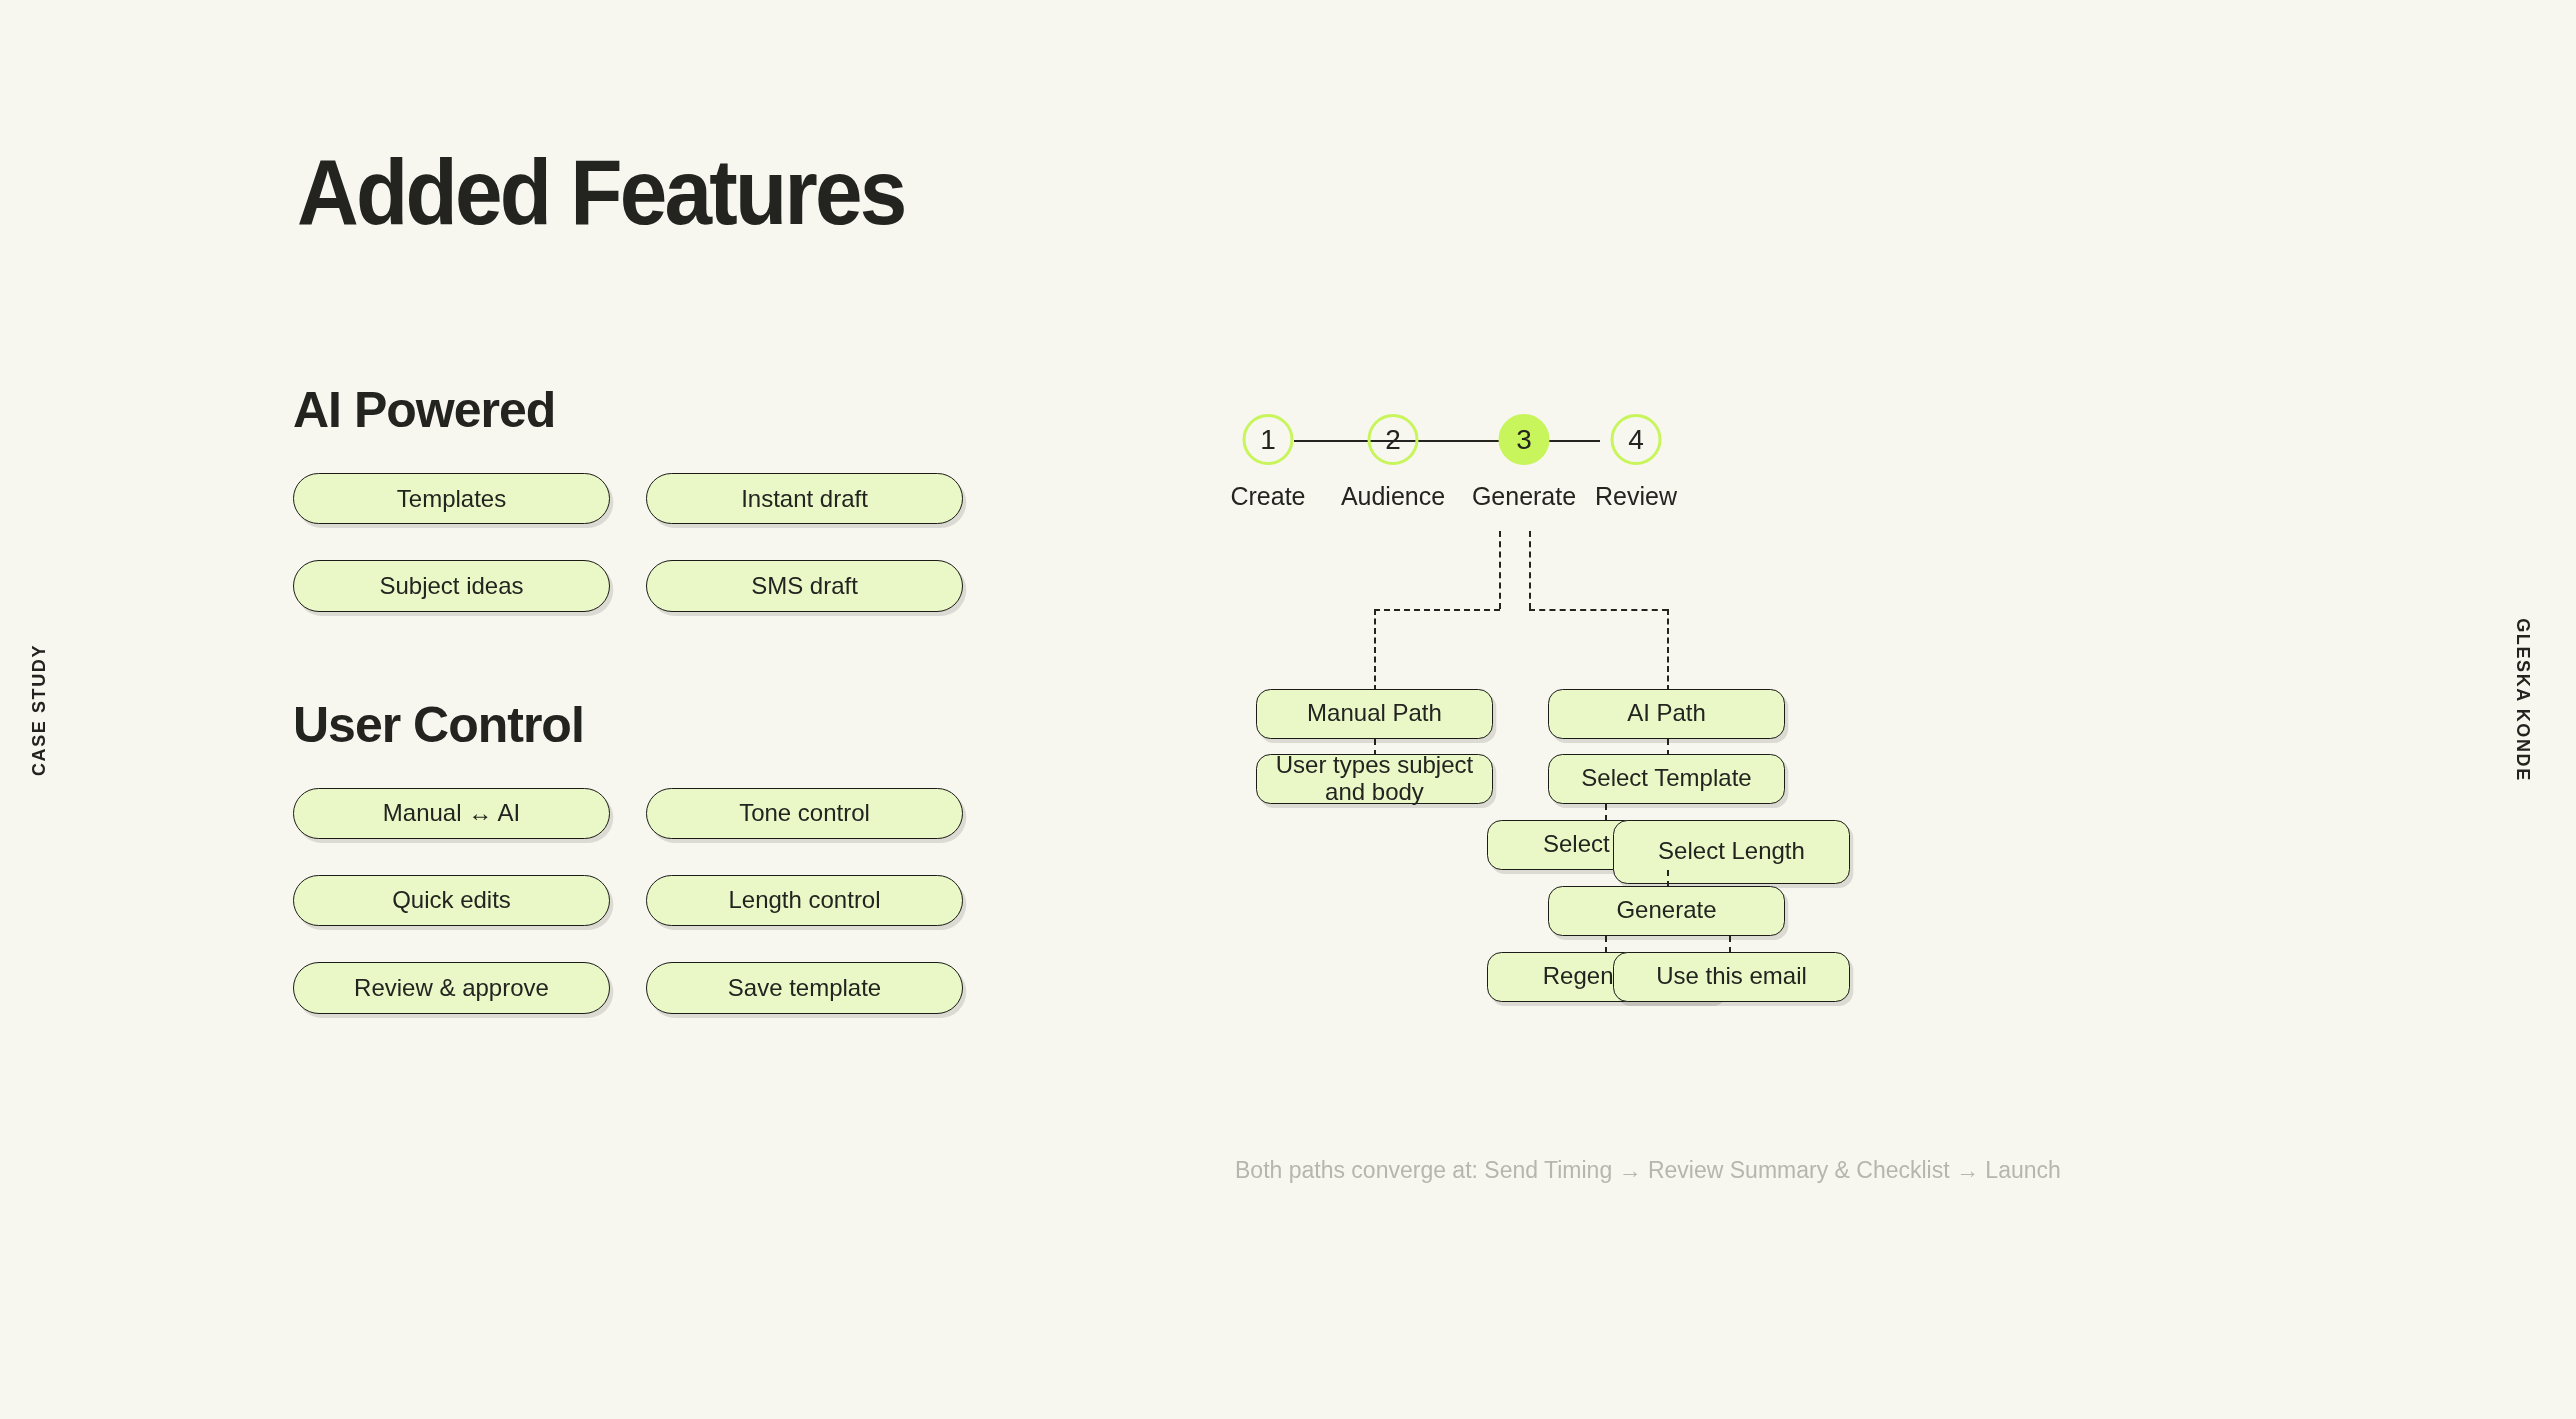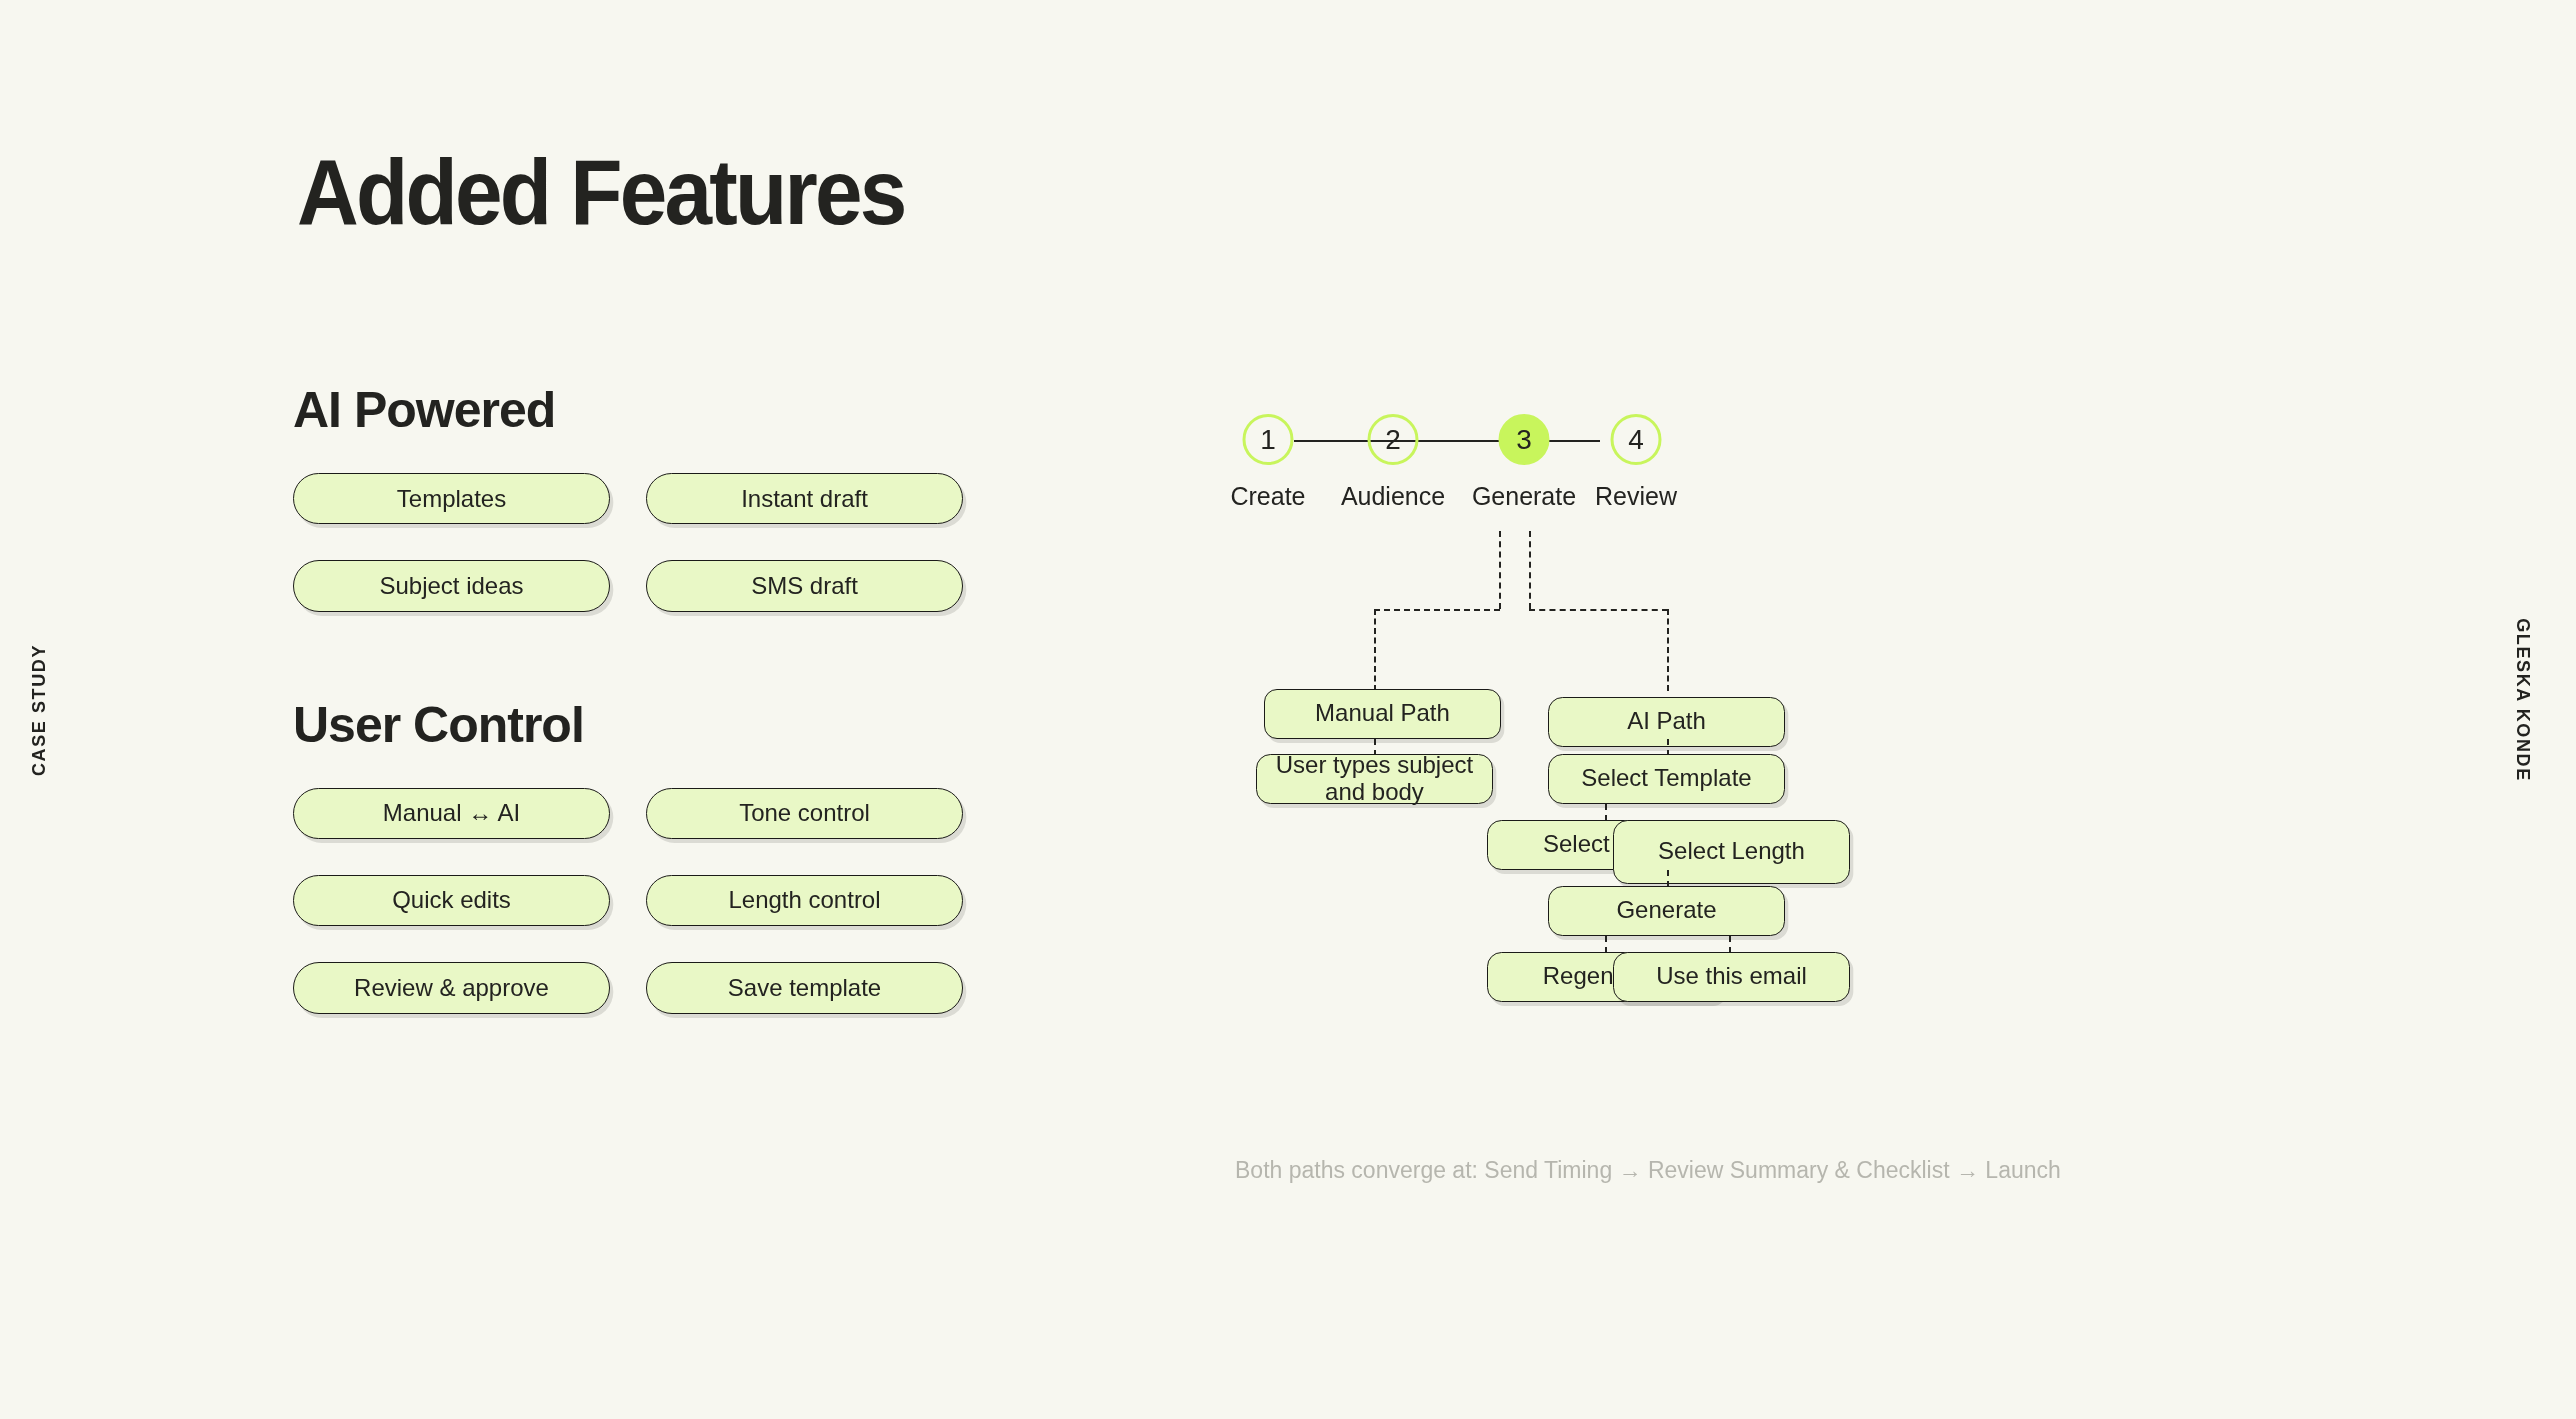--- a/index.html
+++ b/index.html
@@ -223,27 +223,27 @@
   <div id="flow">
 
     <div class="vline" style="left:264px;top:-21px;height:78px;"></div>
     <div class="hline" style="left:139px;top:57px;width:126px;"></div>
     <div class="vline" style="left:139px;top:57px;height:82px;"></div>
 
     <div class="vline" style="left:294px;top:-21px;height:78px;"></div>
     <div class="hline" style="left:294px;top:57px;width:139px;"></div>
     <div class="vline" style="left:432px;top:57px;height:82px;"></div>
 
-    <div class="node" style="left:29px;top:137px;width:237px;height:50px;border-radius:13px;">Manual Path</div>
+    <div class="node" style="left:21px;top:137px;width:237px;height:50px;">Manual Path</div>
 
     <div class="vline" style="left:139px;top:187px;height:17px;"></div>
 
     <div class="node" style="left:21px;top:202px;width:237px;height:50px;">User types subject and body</div>
 
-    <div class="node" style="left:313px;top:137px;width:237px;height:50px;margin-top:8px;">AI Path</div>
+    <div class="node" style="left:313px;top:137px;width:237px;height:50px;">AI Path</div>
 
     <div class="vline" style="left:432px;top:187px;height:17px;"></div>
 
     <div class="node" style="left:313px;top:202px;width:237px;height:50px;">Select Template</div>
 
     <div class="vline" style="left:370px;top:252px;height:17px;"></div>
 
     <div class="node" style="left:252px;top:268px;width:237px;height:50px;">Select Tone</div>
 
     <div class="hline" style="left:488px;top:293px;width:18.4px;"></div>

